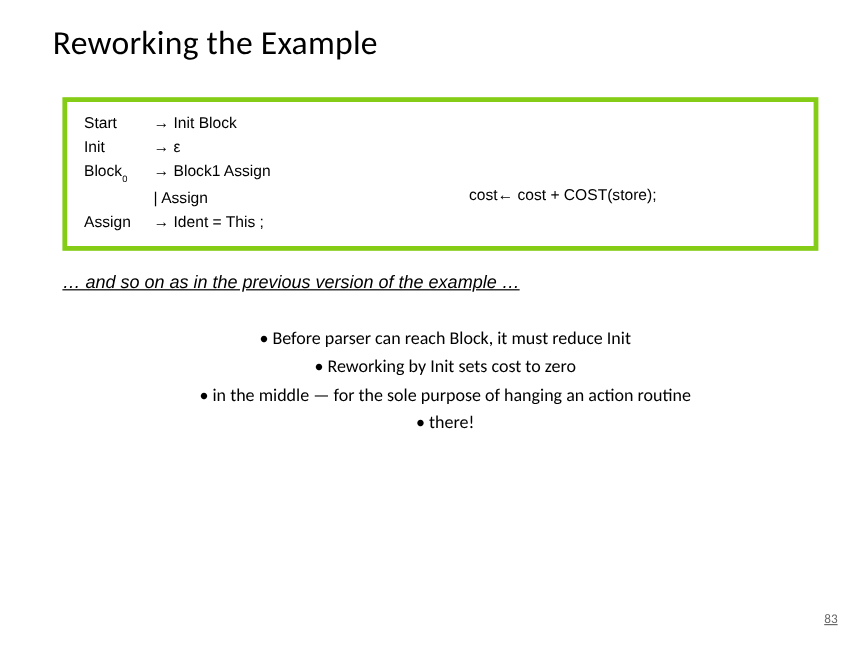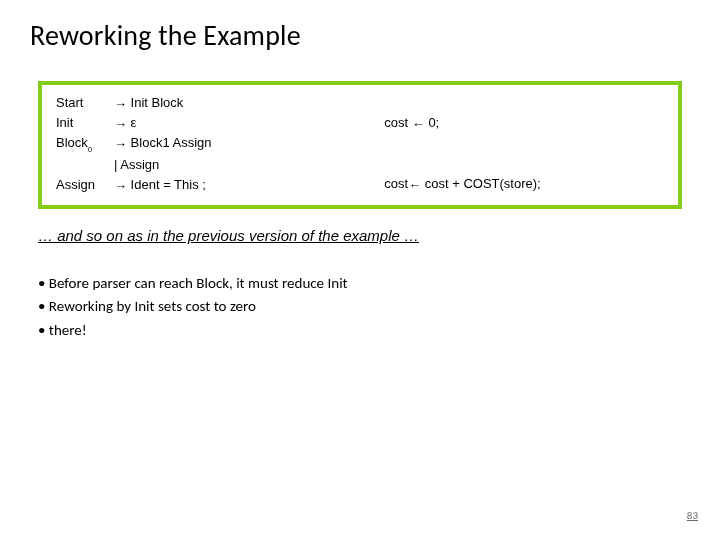--- a/index.html
+++ b/index.html
@@ -7,21 +7,21 @@
     margin: 0;
     padding: 0;
     width: 720px;
     height: 540px;
     background: #fff;
     font-family: Calibri, "Segoe UI", Arial, sans-serif;
     color: #000;
     position: relative;
   }
   .slide {
-    padding: 18px 30px 0 30px;
+    padding: 18px 30px 0 44px;
   }
   .title {
     font-size: 28px;
     font-weight: 400;
     margin: 0 0 28px 0;
     letter-spacing: 0.2px;
   }
   .grammar-box {
     border: 4px solid #84cc16;
     margin: 0 8px 18px 8px;
@@ -55,20 +55,21 @@
     font-style: italic;
     font-size: 15px;
     margin: 6px 8px 28px 8px;
     font-family: Verdana, Geneva, sans-serif;
     text-decoration: underline;
   }
   .bullets {
     font-size: 15px;
     line-height: 1.55;
     margin-left: 8px;
+    text-align: center;
   }
   .bline { }
   .pagenum {
     position: absolute;
     right: 22px;
     bottom: 18px;
     font-size: 11px;
     color: #6a6a6a;
     text-decoration: underline;
     font-family: Calibri, Arial, sans-serif;
@@ -100,34 +101,32 @@
         <span class="lhs"></span>
         <span class="rhs"> |  Assign</span>
       </div>
       <div class="grow">
         <span class="lhs">Assign</span>
         <span class="rhs">→ Ident = This ;</span>
       </div>
     </div>
     <div class="grammar-right">
       <div class="grow">&nbsp;</div>
-      <div class="grow">
-        <span>cost ← 0;</span>
-      </div>
       <div class="grow">&nbsp;</div>
       <div class="grow">&nbsp;</div>
       <div class="grow">
         <span>cost← cost + COST(store);</span>
       </div>
     </div>
   </div>
 
   <div class="aside">… and so on as in the previous version of the example …</div>
 
   <div class="bullets">
     <div class="bline">• Before parser can reach Block, it must reduce Init</div>
     <div class="bline">• Reworking by Init sets cost to zero</div>
+    <div class="bline">• in the middle — for the sole purpose of hanging an action routine</div>
     <div class="bline">• there!</div>
   </div>
 
 </div>
 
 <div class="pagenum">83</div>
 
 </body></html>

